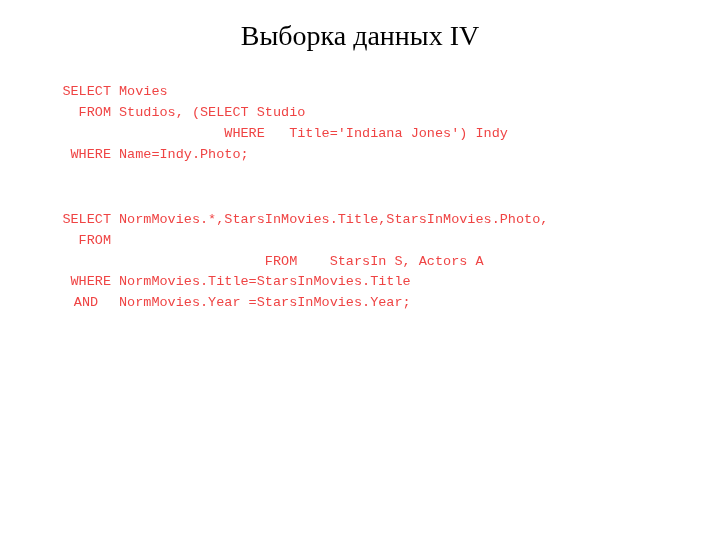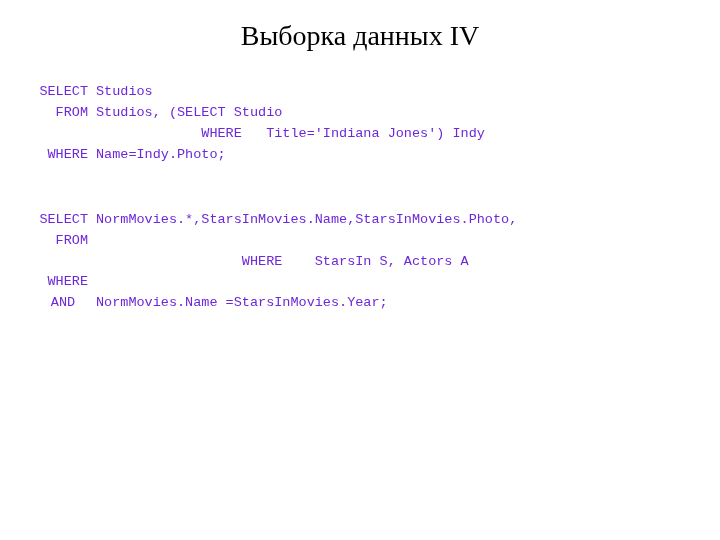--- a/index.html
+++ b/index.html
@@ -12,36 +12,36 @@
       width: 720px;
       height: 540px;
       background: #ffffff;
       font-family: Georgia, 'Times New Roman', serif;
       overflow: hidden;
     }
 
     .page-container {
       width: 720px;
       height: 540px;
-      padding: 20px 38px;
+      padding: 20px 61px;
     }
 
     .page-title {
       font-size: 28px;
       font-weight: normal;
       text-align: center;
       margin-bottom: 30px;
       font-family: Georgia, 'Times New Roman', serif;
     }
 
     .code-block {
       font-family: 'Courier New', Courier, monospace;
       font-size: 13.5px;
       line-height: 1.55;
-      color: #6d28d9;
+      color: #ef4444;
       margin-bottom: 24px;
     }
 
     .code-line {
       display: flex;
       white-space: pre;
     }
 
     .kw {
       display: inline-block;
@@ -71,21 +71,21 @@
 <body>
 
 <div class="page-container">
 
   <h1 class="page-title">Выборка данных IV</h1>
 
   <div class="code-block">
 
     <div class="code-line">
       <span class="kw">SELECT</span>
-      <span class="code-content">Studios</span>
+      <span class="code-content">Movies</span>
     </div>
 
     <div class="code-line">
       <span class="kw">FROM</span>
       <span class="code-content">Studios, (SELECT Studio</span>
     </div>
 
     <div class="code-line">
       <span class="kw"></span>
     </div>
@@ -101,40 +101,41 @@
     </div>
 
   </div>
 
   <div class="divider"></div>
 
   <div class="code-block">
 
     <div class="code-line">
       <span class="kw">SELECT</span>
-      <span class="code-content">NormMovies.*,StarsInMovies.Name,StarsInMovies.Photo,</span>
+      <span class="code-content">NormMovies.*,StarsInMovies.Title,StarsInMovies.Photo,</span>
     </div>
 
     <div class="code-line">
       <span class="kw">FROM</span>
     </div>
 
     <div class="code-line">
       <span class="kw"></span>
-      <span class="code-content">                  WHERE    StarsIn S, Actors A</span>
+      <span class="code-content">                  FROM    StarsIn S, Actors A</span>
     </div>
 
     <div class="code-line">
       <span class="kw"></span>
     </div>
 
     <div class="code-line">
       <span class="kw">WHERE</span>
+      <span class="code-content">NormMovies.Title=StarsInMovies.Title</span>
     </div>
 
     <div class="code-line">
       <span class="kw-and">AND</span>
-      <span class="code-content">NormMovies.Name =StarsInMovies.Year;</span>
+      <span class="code-content">NormMovies.Year =StarsInMovies.Year;</span>
     </div>
 
   </div>
 
 </div>
 
 </body></html>

